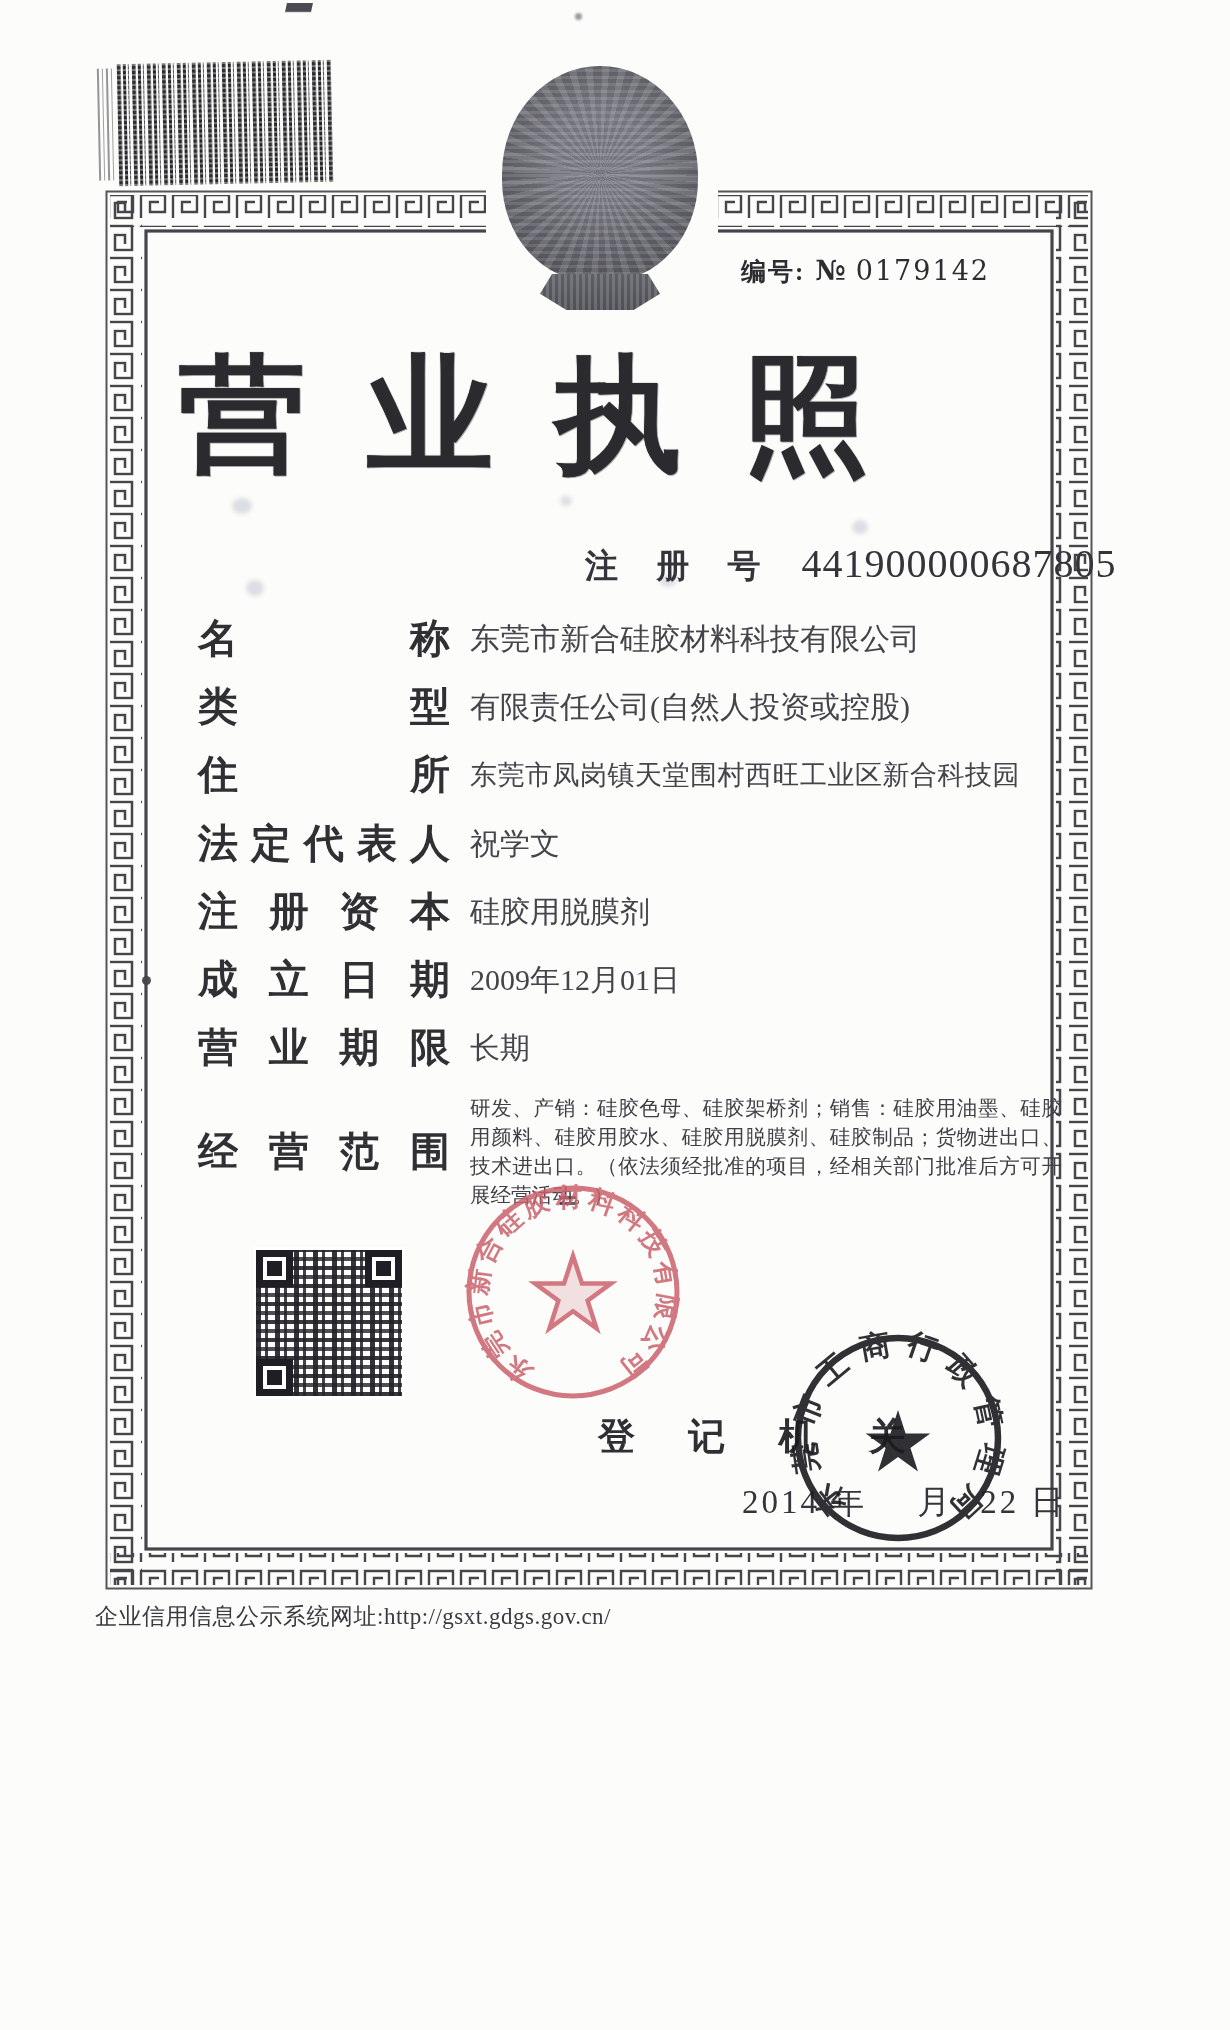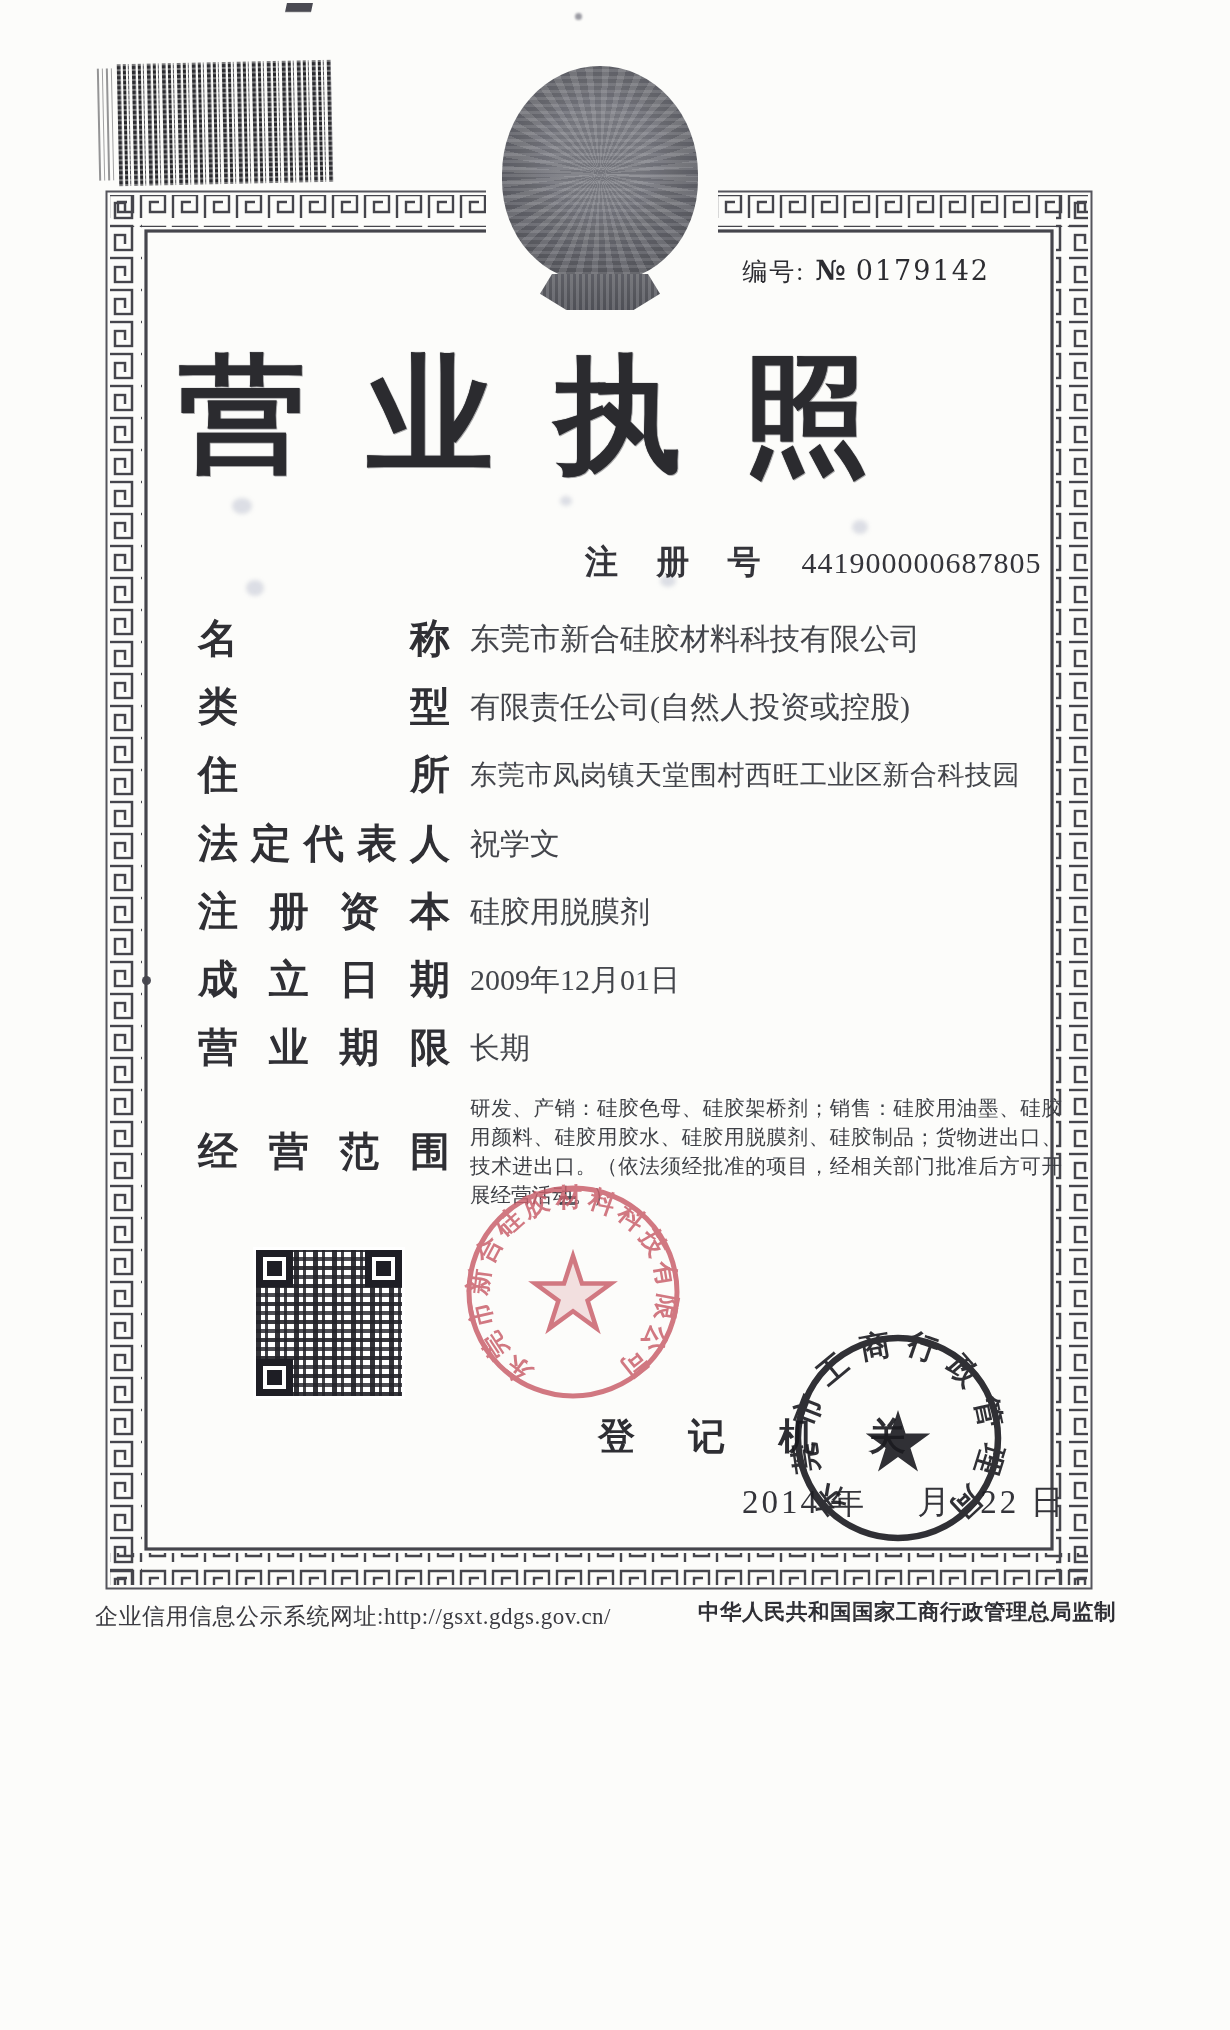--- a/index.html
+++ b/index.html
@@ -46,32 +46,32 @@
       repeating-linear-gradient(0deg, rgba(245,245,248,.12) 0 3px, transparent 3px 7px),
       radial-gradient(circle at 50% 42%, #6c6d75 0 28%, #595a61 52%, #4a4b52 74%, #404148 100%);}
   .emblem .base{position:absolute;left:38px;top:208px;width:120px;height:36px;
     clip-path:polygon(10% 0,90% 0,100% 55%,78% 100%,22% 100%,0 55%);
     background:
       repeating-linear-gradient(90deg, rgba(250,250,250,.16) 0 3px, transparent 3px 6px),
       linear-gradient(#55565d,#44454c);}
 
   
   .serial{position:absolute;top:254px;right:240px;display:flex;align-items:baseline;gap:10px;color:#2c2c31;}
-  .serial .lbl{font-size:25px;letter-spacing:2px;}
+  .serial .lbl{font-size:25px;letter-spacing:2px;font-weight:bold;}
   .serial .numero{font-size:28px;font-weight:700;font-family:"DejaVu Serif","Liberation Serif",serif;}
   .serial .num{font-size:27px;letter-spacing:2px;font-family:"DejaVu Serif","Liberation Serif",serif;}
 
   .doc-title{position:absolute;left:0;top:332px;width:1048px;text-align:center;
     font-family:"DejaVu Sans","Liberation Sans",sans-serif;font-weight:900;
     font-size:126px;letter-spacing:62px;text-indent:62px;color:#2b2b2f;
     text-shadow:0 0 1px rgba(40,40,45,.9), 1px 1px 0 rgba(40,40,45,.35);}
 
   .regno{position:absolute;left:585px;top:540px;display:flex;align-items:baseline;color:#34343a;justify-content:flex-end;}
   .regno .lbl{font-size:33px;font-weight:600;letter-spacing:15px;}
-  .regno .val{font-size:30px;margin-left:26px;letter-spacing:1px;}
+  .regno .val{font-size:40px;margin-left:26px;letter-spacing:1px;}
 
   .fields{position:absolute;left:198px;top:612px;width:860px;}
   .frow{position:absolute;left:0;display:flex;align-items:center;}
   .r0{top:5px;}.r1{top:73px;}.r2{top:141px;}.r3{top:210px;}
   .r4{top:278px;}.r5{top:346px;}.r6{top:414px;}.r7{top:482px;}
   .flabel{width:252px;font-size:40px;font-weight:700;color:#2f2f34;line-height:1.1;
     text-align:justify;text-align-last:justify;text-justify:inter-character;}
   .fvalue{margin-left:20px;font-size:30px;color:#43454b;white-space:nowrap;}
   .fvalue.cv-long{font-size:27px;letter-spacing:.5px;}
   .fvalue.cv-block{font-size:20.5px;white-space:normal;width:592px;line-height:29px;
@@ -221,15 +221,14 @@
   <svg class="seal-black" width="232" height="232" viewBox="0 0 232 232">
     <circle cx="116" cy="116" r="100" fill="none" stroke="currentColor" stroke-width="6.5"></circle>
     <polygon points="116,88 123.6,111.5 148.3,111.5 128.4,126 136,149.5 116,135 96,149.5 103.6,126 83.7,111.5 108.4,111.5" fill="currentColor"></polygon>
     <path id="blkarc" d="M67.8,184.8 A84,84 0 1 1 164.2,184.8" fill="none"></path>
     <text font-size="30" letter-spacing="13" fill="currentColor" font-weight="700" font-family="'Liberation Serif','DejaVu Serif',serif">
       <textPath href="#blkarc" startOffset="4">东莞市工商行政管理局</textPath>
     </text>
   </svg>
 
   <div class="footer-left">企业信用信息公示系统网址:http://gsxt.gdgs.gov.cn/</div>
-  <div class="footer-right">中华人民共和国国家工商行政管理总局监制</div>
 
 </div>
 
 </body></html>

